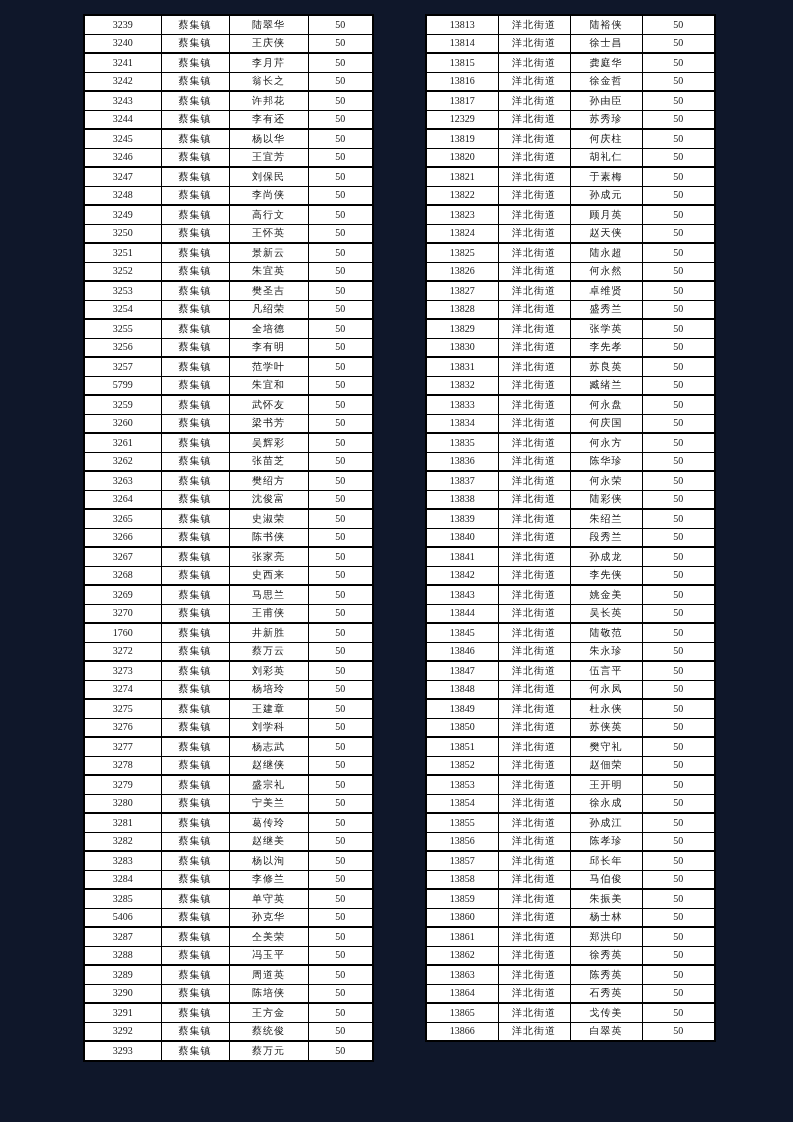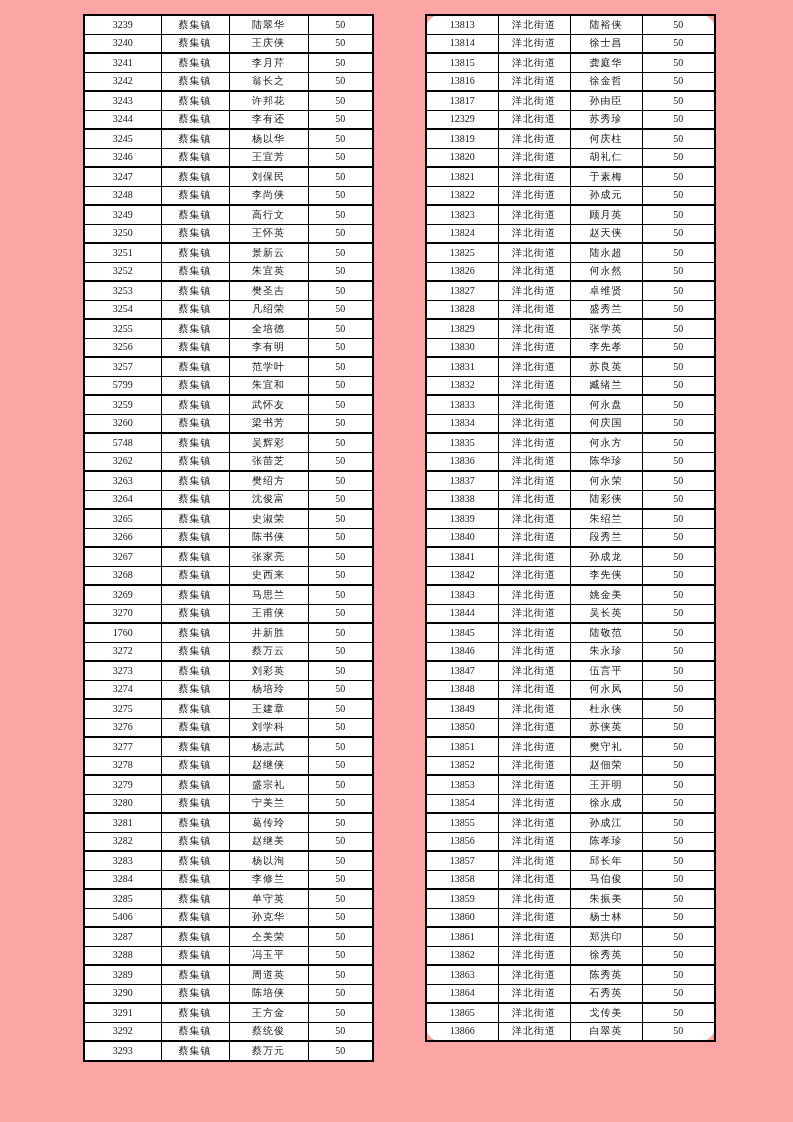--- a/index.html
+++ b/index.html
@@ -4,34 +4,34 @@
 <style>
   html, body {
     margin: 0;
     padding: 0;
     background: #ffffff;
   }
   .page {
     position: relative;
     width: 793px;
     height: 1122px;
-    background: #fca5a5;
+    background: #0f172a;
     overflow: hidden;
     font-family: "Liberation Serif", "DejaVu Serif", serif;
   }
   table.roster {
     position: absolute;
     top: 14px;
     border-collapse: collapse;
     table-layout: fixed;
     background: #ffffff;
     border: 2px solid #000000;
   }
   table.roster.left  { left: 83px;  width: 289px; }
-  table.roster.right { left: 425px; width: 289px; border-radius: 18px; }
+  table.roster.right { left: 425px; width: 289px; }
   table.roster td {
     border: 1px solid #000000;
     height: 17.5px;
     padding: 0;
     text-align: center;
     vertical-align: middle;
     font-size: 10px;
     line-height: 1;
     color: #141414;
     white-space: nowrap;
@@ -181,21 +181,21 @@
           <td class="c-name">武怀友</td>
           <td class="c-amount">50</td>
         </tr>
         <tr>
           <td class="c-id">3260</td>
           <td class="c-town">蔡集镇</td>
           <td class="c-name">梁书芳</td>
           <td class="c-amount">50</td>
         </tr>
         <tr>
-          <td class="c-id">5748</td>
+          <td class="c-id">3261</td>
           <td class="c-town">蔡集镇</td>
           <td class="c-name">吴辉彩</td>
           <td class="c-amount">50</td>
         </tr>
         <tr>
           <td class="c-id">3262</td>
           <td class="c-town">蔡集镇</td>
           <td class="c-name">张苗芝</td>
           <td class="c-amount">50</td>
         </tr>

